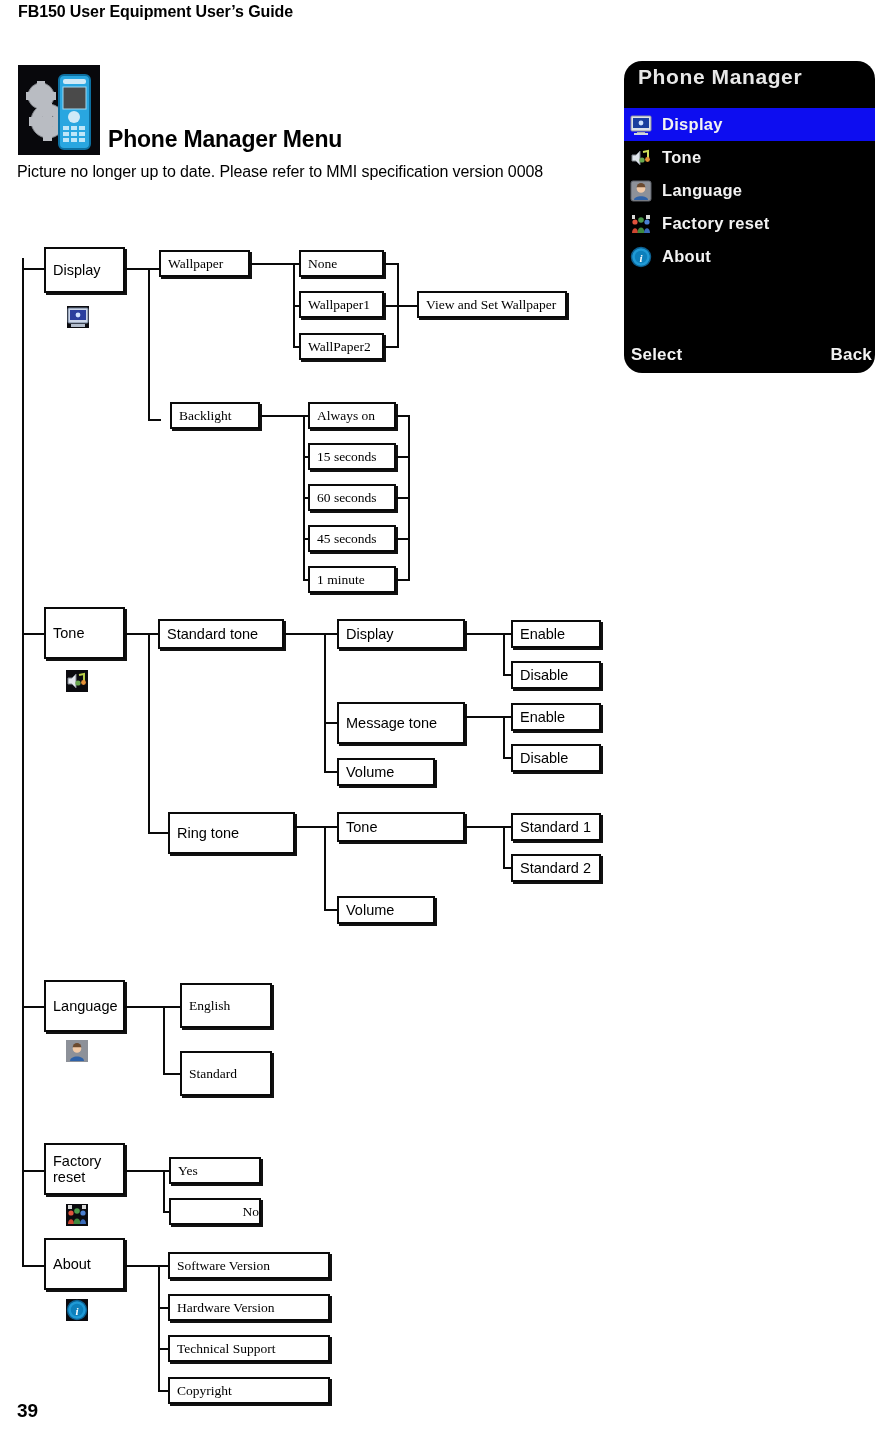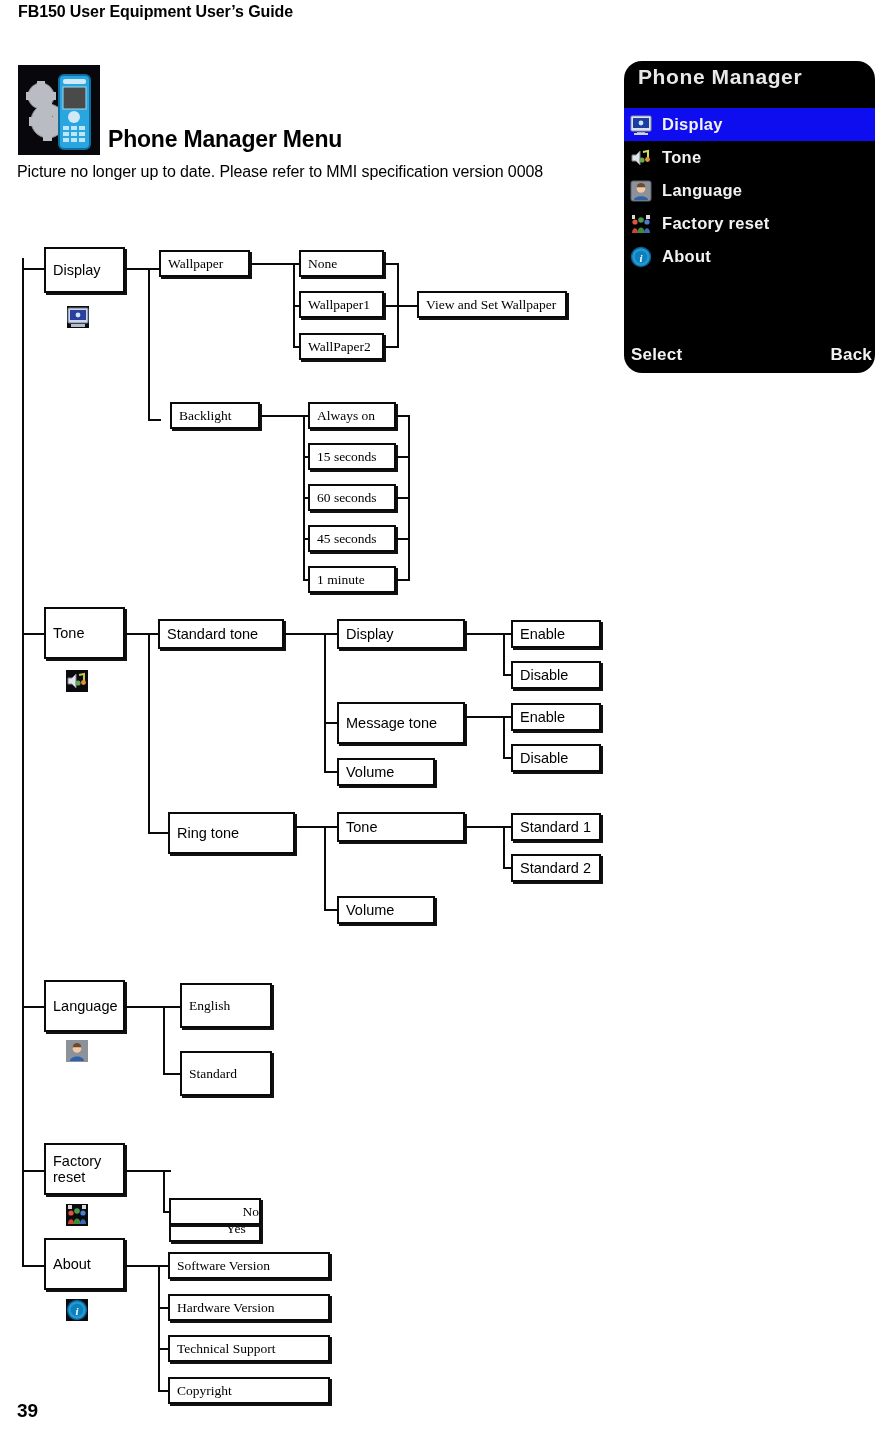--- a/index.html
+++ b/index.html
@@ -516,21 +516,21 @@
         <circle cx="17" cy="9" r="2.6" fill="#4a7fd0"></circle>
         <path d="M14 20 C14 13.5 20 13.5 20 20 Z" fill="#3a6cbc"></path>
         <rect x="2" y="1" width="4" height="4" fill="#d9d9d9"></rect>
         <rect x="16" y="1" width="4" height="4" fill="#d9d9d9"></rect>
       </svg>
     </div>
     <div class="line h" style="left:125px; top:1170px; width:40px;"></div>
     <div class="line v" style="left:163px; top:1170px; height:42px;"></div>
     <div class="line h" style="left:163px; top:1170px; width:8px;"></div>
     <div class="line h" style="left:163px; top:1211px; width:8px;"></div>
-    <div class="node serif" style="left:169px; top:1215px; width:92px; height:27px;padding-left:48px;">
+    <div class="node serif" style="left:169px; top:1157px; width:92px; height:27px;">
       <span>Yes</span>
     </div>
     <div class="node serif" style="left:169px; top:1198px; width:92px; height:27px;justify-content:flex-end;">
       <span>No</span>
     </div>
 
     <div class="line h" style="left:22px; top:1265px; width:23px;"></div>
     <div class="node sans" style="left:44px; top:1238px; width:81px; height:52px;">
       <span>About</span>
     </div>

